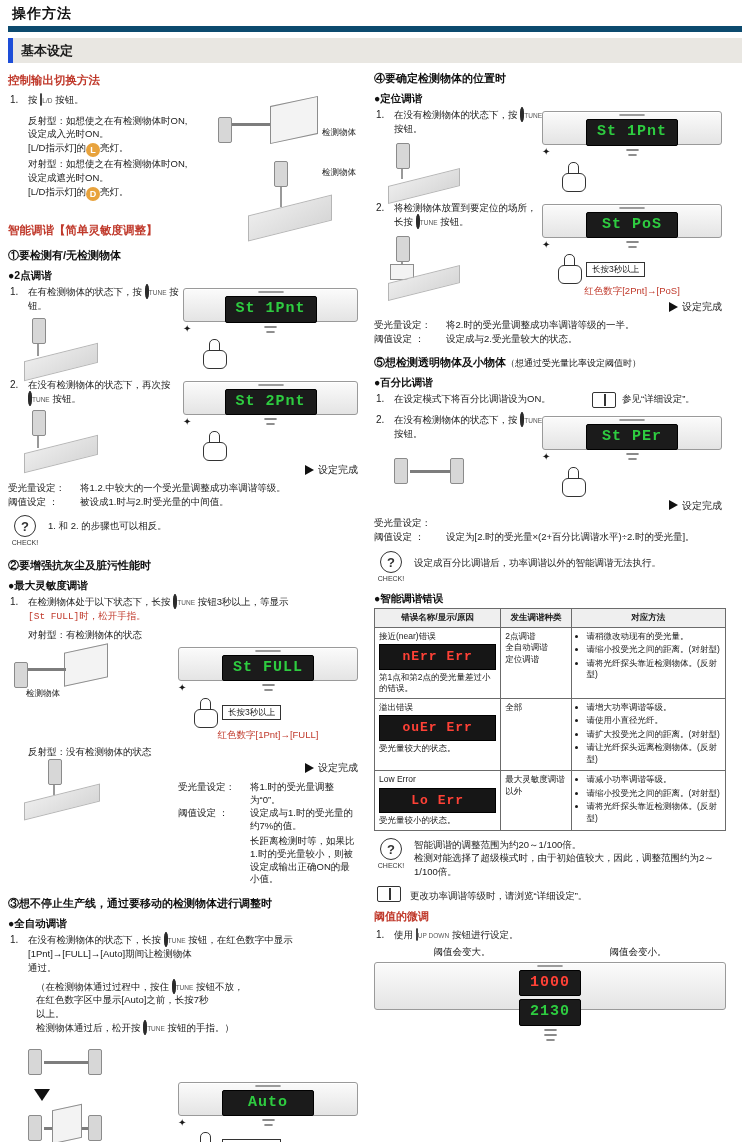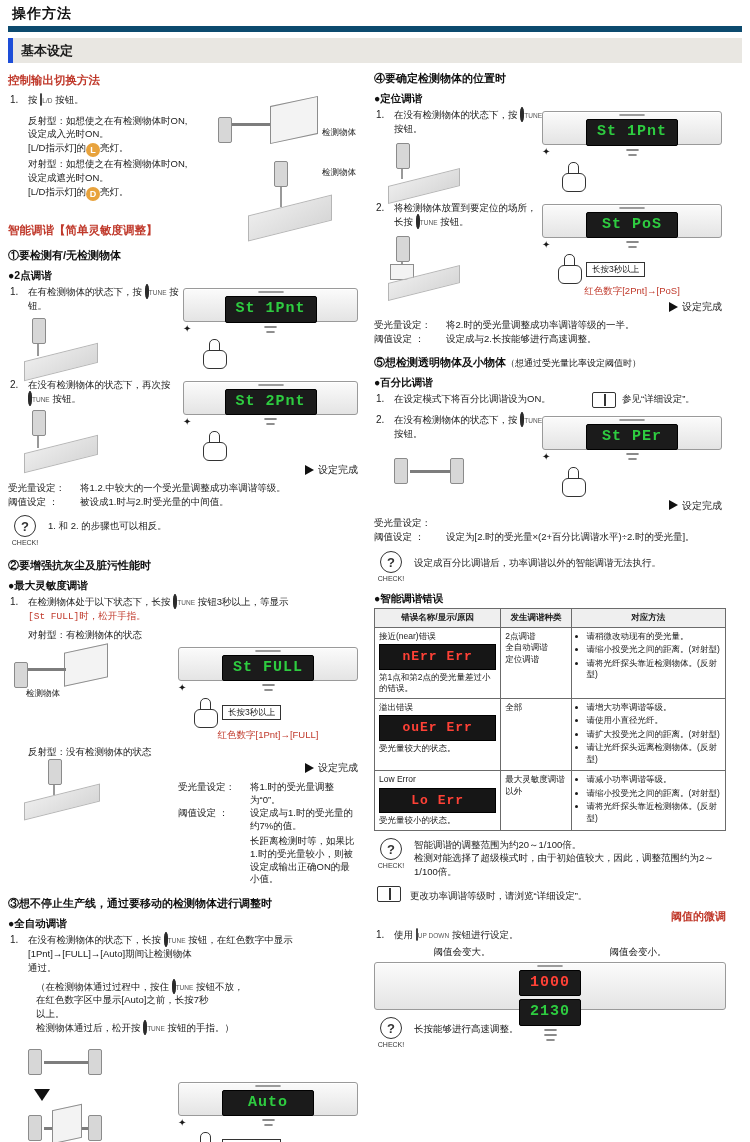--- a/index.html
+++ b/index.html
@@ -521,21 +521,21 @@
           </div>
         </div>
       </div>
 
       <div class="kv" style="margin-top:5px;">
         <div class="k">受光量设定：</div>
         <div class="v">将2.时的受光量调整成功率调谐等级的一半。</div>
       </div>
       <div class="kv">
         <div class="k">阈值设定 ：</div>
-        <div class="v">设定成与2.长按能够进行高速调整。</div>
+        <div class="v">设定成与2.受光量较大的状态。</div>
       </div>
 
       <div class="h-num">
         <span>⑤想检测透明物体及小物体</span><span style="font-weight:normal;font-size:9px;">（想通过受光量比率设定阈值时）</span>
       </div>
       <div class="h-bullet">●百分比调谐</div>
 
       <div style="display:flex; align-items:flex-start;">
         <div style="width:215px;">
           <ol class="steps">
@@ -673,21 +673,21 @@
         </div>
       </div>
 
       <div class="check-row">
         <div class="book-ico">
             <div class="bk"></div>
           </div>
         <div class="txt" style="padding-top:3px;">更改功率调谐等级时，请浏览“详细设定”。</div>
       </div>
 
-      <div class="h-red-sub" style="text-align:right;">阈值的微调</div>
+      <div class="h-red-sub" style="">阈值的微调</div>
       <ol class="steps">
         <li>
           <span class="n">1.</span>
           <span class="txt">使用</span>
           <span class="tune-btn">
             <span class="c" style="border-radius:3px;width:26px;background:#ddd;border:1px solid #444;"></span>
             <span class="t">UP DOWN</span>
           </span>
           <span class="txt">按钮进行设定。</span>
         </li>
@@ -700,22 +700,16 @@
 
       <div class="sensor" style="margin-top:3px; height:48px;">
         <div class="leftpart"></div>
         <div class="lcd" style="color:#ff4136;min-width:62px;">1000</div>
         <div class="lcd" style="min-width:62px;">2130</div>
         <div class="btnbox"></div>
         <div class="btnbox dark"></div>
         <div class="cap"></div>
       </div>
 
-      <div class="check-row">
-        <div class="check-ico">
-          <div class="bulb"></div>CHECK!
-        </div>
-        <div class="txt" style="padding-top:5px;">长按能够进行高速调整。</div>
-      </div>
 
     </div>
   </div>
 </div>
 
 </body></html>

